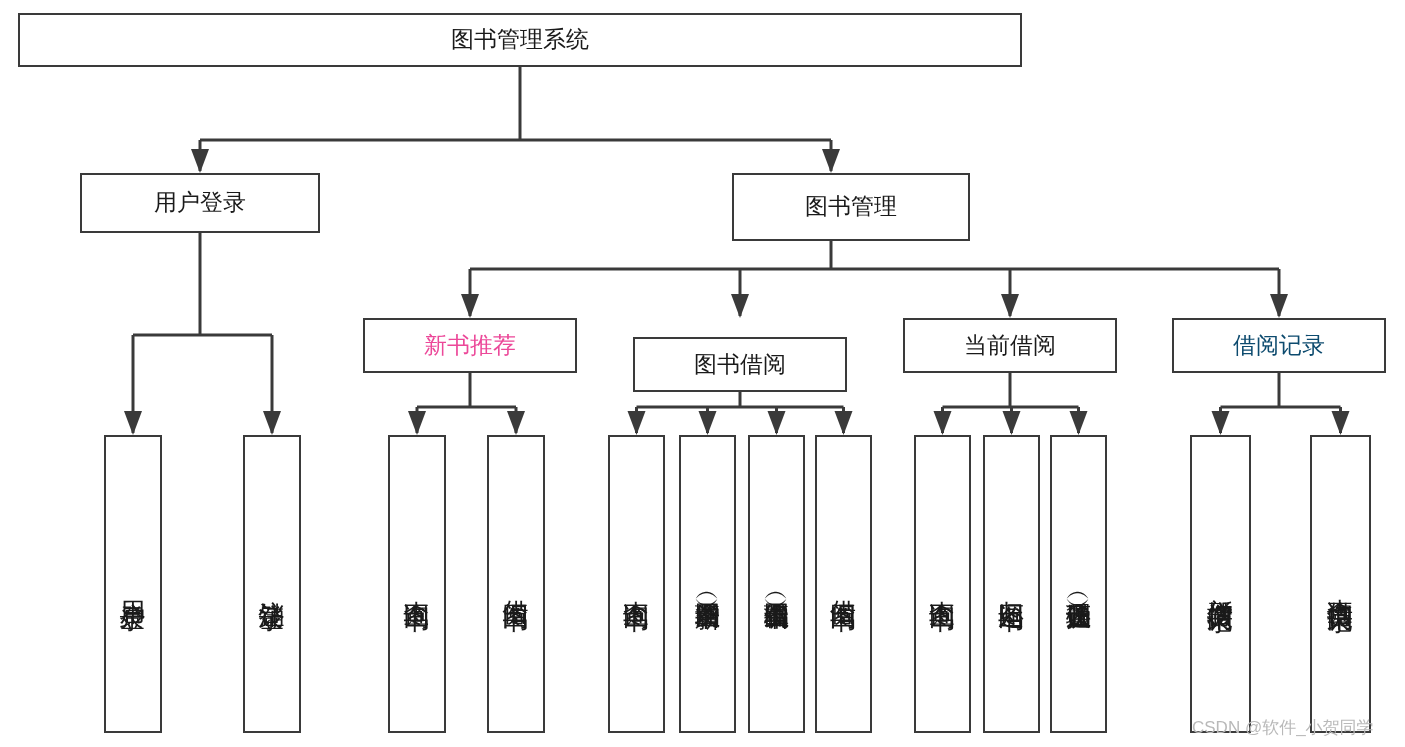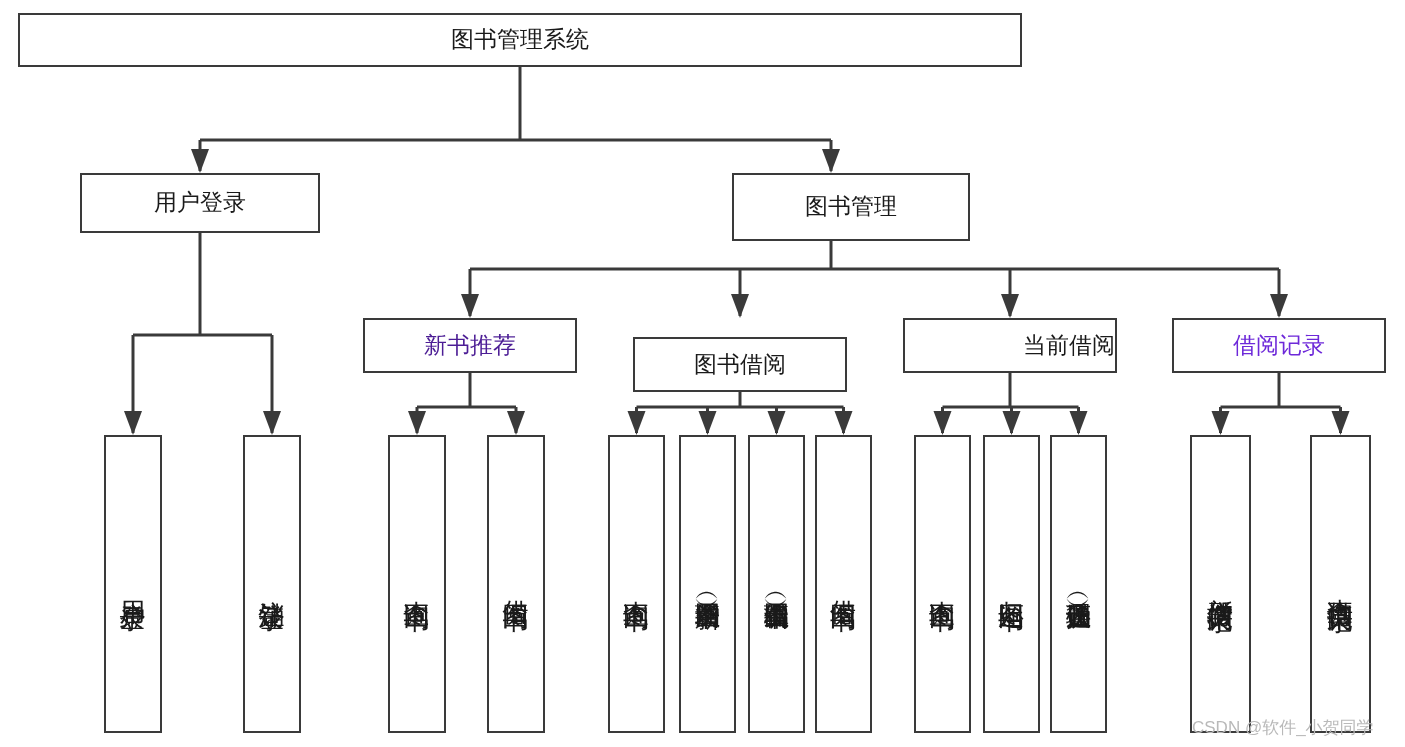--- a/index.html
+++ b/index.html
@@ -125,30 +125,30 @@
       <div class="node horiz" style="left: 18px; top: 13px; width: 1004px; height: 54px; border-color: rgb(58, 58, 58);">
         <span class="node-label" style="color: rgb(26, 26, 26);">图书管理系统</span>
       </div>
       <div class="node horiz" style="left: 80px; top: 173px; width: 240px; height: 60px; border-color: rgb(58, 58, 58);">
         <span class="node-label" style="color: rgb(26, 26, 26);">用户登录</span>
       </div>
       <div class="node horiz" style="left: 712px; top: 173px; width: 238px; height: 68px; border-color: rgb(58, 58, 58); margin-left: 20px;">
         <span class="node-label" style="color: rgb(26, 26, 26);">图书管理</span>
       </div>
       <div class="node horiz" style="left: 363px; top: 318px; width: 214px; height: 55px; border-color: rgb(58, 58, 58);">
-        <span class="node-label" style="color: #4c1d95;">新书推荐</span>
+        <span class="node-label" style="color: #ec4899;">新书推荐</span>
       </div>
       <div class="node horiz" style="left: 633px; top: 337px; width: 214px; height: 55px; border-color: rgb(58, 58, 58);">
         <span class="node-label" style="color: rgb(26, 26, 26);">图书借阅</span>
       </div>
-      <div class="node horiz" style="left: 903px; top: 318px; width: 214px; height: 55px; border-color: rgb(58, 58, 58); justify-content: flex-end;">
+      <div class="node horiz" style="left: 903px; top: 318px; width: 214px; height: 55px; border-color: rgb(58, 58, 58);">
         <span class="node-label" style="color: rgb(26, 26, 26);">当前借阅</span>
       </div>
       <div class="node horiz" style="left: 1172px; top: 318px; width: 214px; height: 55px; border-color: rgb(58, 58, 58);">
-        <span class="node-label" style="color: #6d28d9;">借阅记录</span>
+        <span class="node-label" style="color: #0c4a6e;">借阅记录</span>
       </div>
       <div class="node vert" style="left: 104px; top: 435px; width: 58px; height: 298px; border-color: rgb(58, 58, 58);">
         <span class="node-label" style="color: rgb(26, 26, 26);">用户登录</span>
       </div>
       <div class="node vert" style="left: 243px; top: 435px; width: 58px; height: 298px; border-color: rgb(58, 58, 58);">
         <span class="node-label" style="color: rgb(26, 26, 26);">注销登录</span>
       </div>
       <div class="node vert" style="left: 388px; top: 435px; width: 58px; height: 298px; border-color: rgb(58, 58, 58);">
         <span class="node-label" style="color: rgb(26, 26, 26);">查询图书</span>
       </div>

